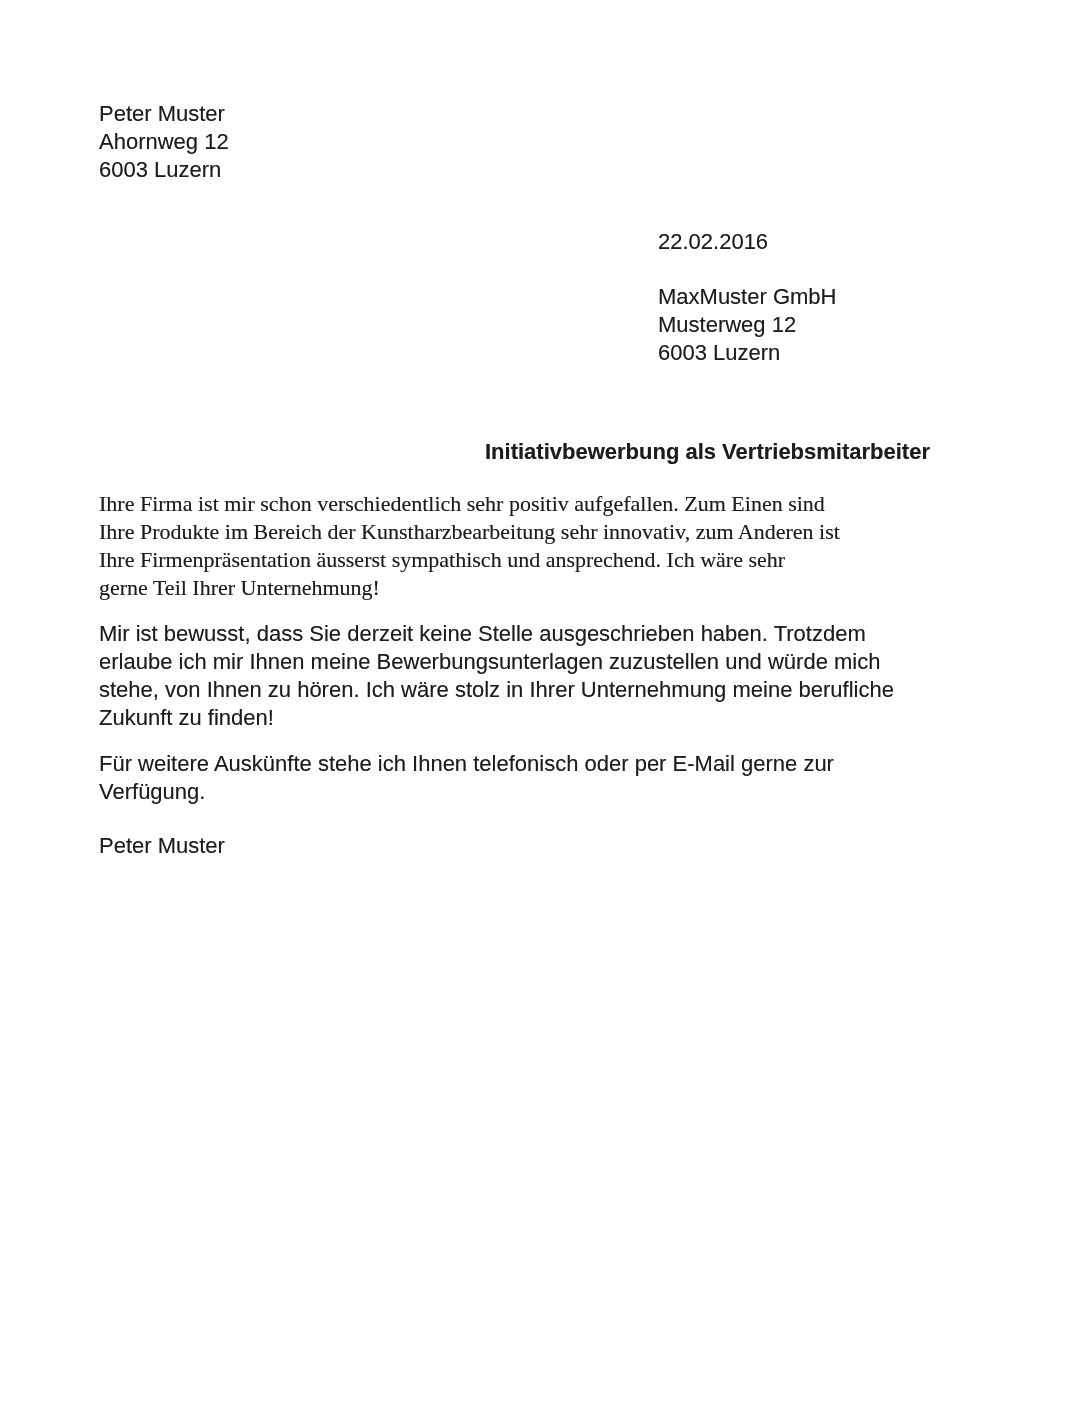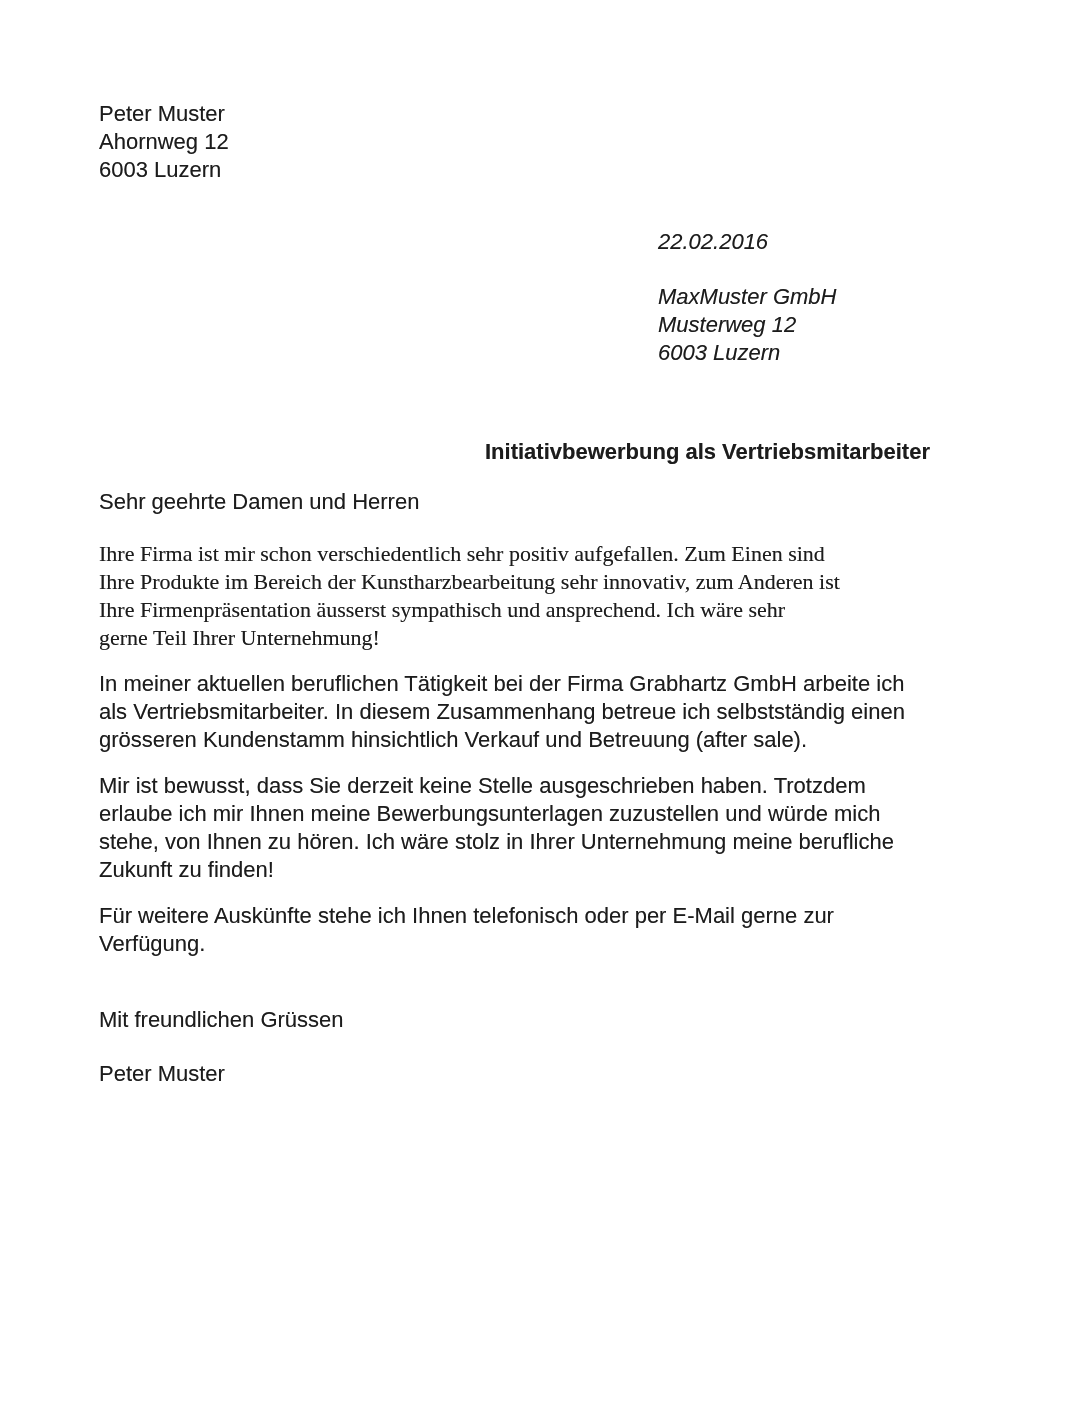--- a/index.html
+++ b/index.html
@@ -20,21 +20,20 @@
     
     text-shadow: 0 0 0.4px rgba(30,30,30,0.45);
   }
   .preline { white-space: pre-line; }
 
   .sender-block {
     margin: 100px 0 0 99px;
   }
   .meta-block {
     margin: 44px 0 0 658px;
-    font-style: italic;
   }
   .recipient-block {
     margin-top: 27px;
   }
   .subject-line {
     margin: 71px 140px 0 99px;
     font-weight: 700;
     text-align: right;
   }
   .salutation-line {
@@ -65,38 +64,33 @@
 
   <div class="meta-block">
     <div class="date-line">22.02.2016</div>
     <div class="recipient-block preline">MaxMuster GmbH
 Musterweg 12
 6003 Luzern</div>
   </div>
 
   <div class="subject-line">Initiativbewerbung als Vertriebsmitarbeiter</div>
 
-  <div class="salutation-line">Sehr geehrte Damen und Herren</div>
 
   <div class="para first preline">Ihre Firma ist mir schon verschiedentlich sehr positiv aufgefallen. Zum Einen sind
 Ihre Produkte im Bereich der Kunstharzbearbeitung sehr innovativ, zum Anderen ist
 Ihre Firmenpräsentation äusserst sympathisch und ansprechend. Ich wäre sehr
 gerne Teil Ihrer Unternehmung!</div>
 
-  <div class="para preline">In meiner aktuellen beruflichen Tätigkeit bei der Firma Grabhartz GmbH arbeite ich
-als Vertriebsmitarbeiter. In diesem Zusammenhang betreue ich selbstständig einen
-grösseren Kundenstamm hinsichtlich Verkauf und Betreuung (after sale).</div>
 
 
 
   <div class="para preline">Mir ist bewusst, dass Sie derzeit keine Stelle ausgeschrieben haben. Trotzdem
 erlaube ich mir Ihnen meine Bewerbungsunterlagen zuzustellen und würde mich
 stehe, von Ihnen zu hören. Ich wäre stolz in Ihrer Unternehmung meine berufliche
 Zukunft zu finden!</div>
 
   <div class="para preline">Für weitere Auskünfte stehe ich Ihnen telefonisch oder per E-Mail gerne zur
 Verfügung.</div>
 
-  <div class="closing-line">Mit freundlichen Grüssen</div>
 
   <div class="signature-line">Peter Muster</div>
 
 </div>
 
 </body></html>

